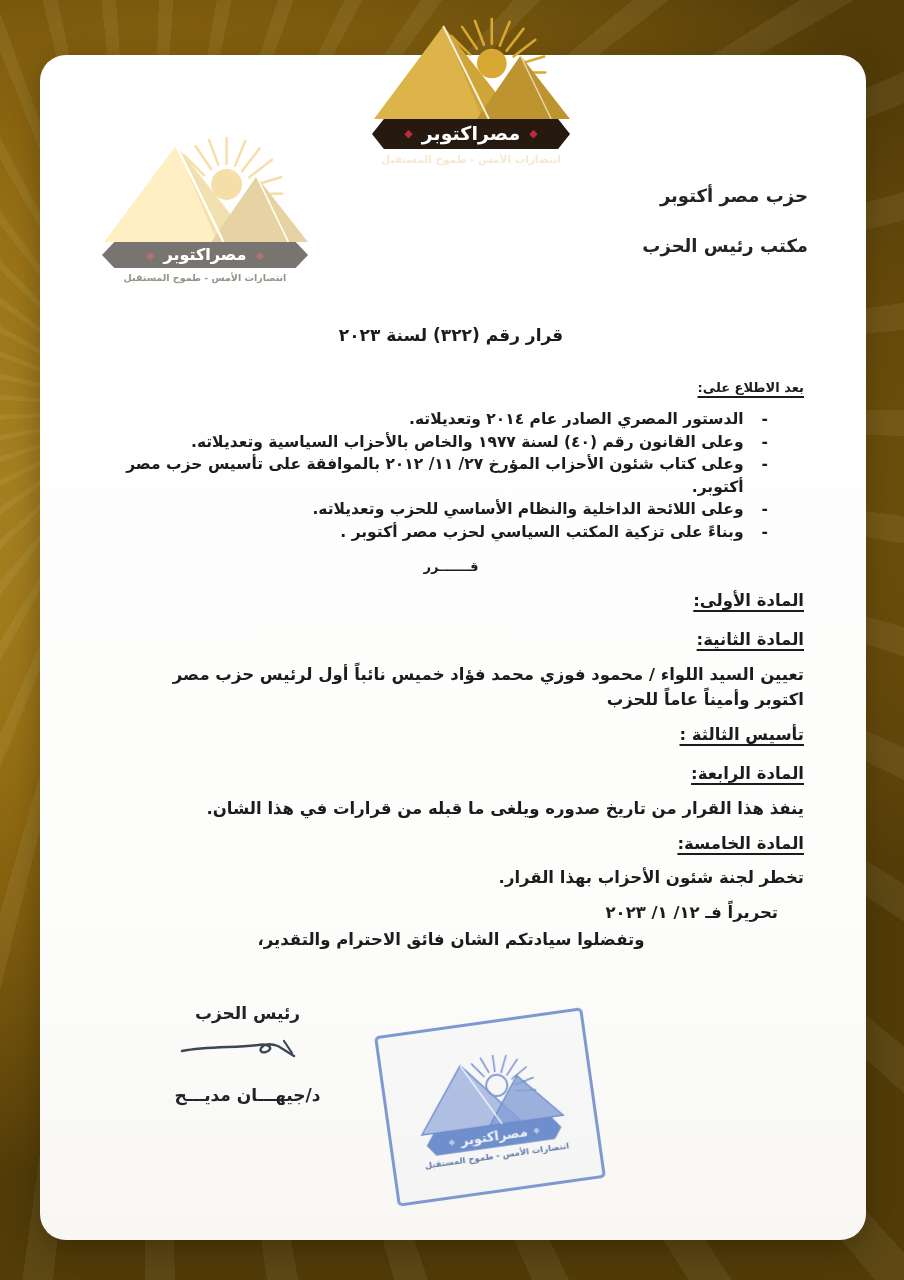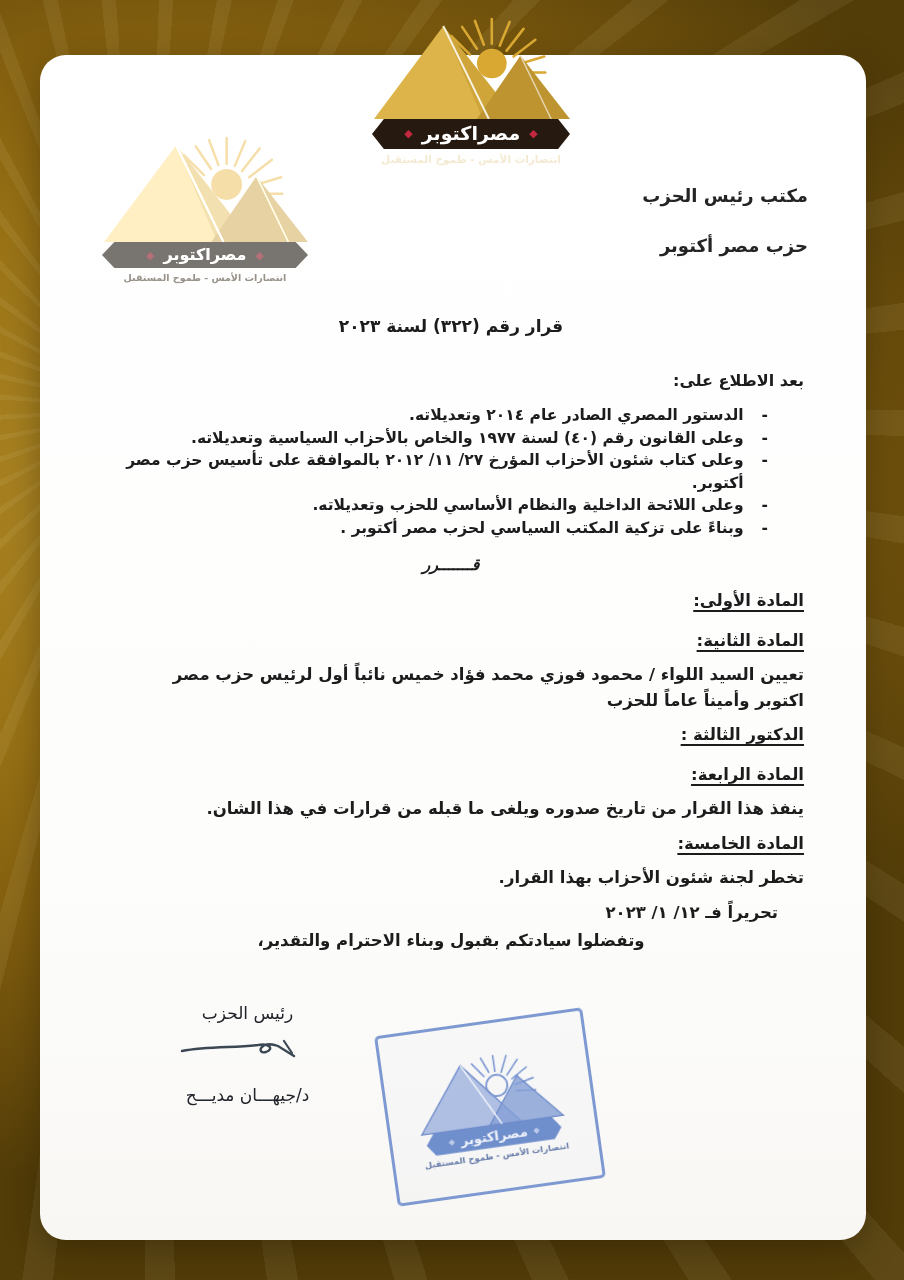--- a/index.html
+++ b/index.html
@@ -44,39 +44,39 @@
     filter:sepia(.15) saturate(.6) brightness(1.12) opacity(.78) blur(.3px);}
   .logo--paper .logo-banner{background:#4a423a;height:26px;}
   .logo--paper .logo-banner .banner-text{font-size:16px;}
   .logo--paper .logo-tagline{color:#6e6354;font-size:9.5px;}
 
   
   .letterhead{position:absolute;top:116px;right:58px;text-align:right;
     font-size:18px;font-weight:700;line-height:50px;color:#242424;}
 
   
-  .doc-body{position:absolute;top:258px;right:62px;left:58px;
+  .doc-body{position:absolute;top:267px;right:62px;left:58px;
     font-weight:700;font-size:16.5px;line-height:1.55;color:#1c1c1c;text-align:right;}
   .decree-title{text-align:center;font-size:17px;margin:0 0 22px;}
-  .preamble-heading{font-size:16px;margin:8px 0 10px;display:inline-block;
-    text-underline-offset:4px;text-decoration-thickness:1.5px;}
+  .preamble-heading{font-size:13px;margin:8px 0 10px;display:inline-block;
+    text-decoration:underline;text-underline-offset:4px;text-decoration-thickness:1.5px;}
   ul.preamble{list-style:none;margin:0 0 14px;padding:0 36px 0 0;font-size:15.5px;line-height:22.5px;}
   ul.preamble li{display:flex;gap:18px;}
   ul.preamble .dash{flex:0 0 auto;}
-  .decision-word{text-align:center;font-size:16px;margin:14px 0 10px;font-style:italic;}
+  .decision-word{text-align:center;font-size:13px;margin:14px 0 10px;}
   .article h3{font-size:16.5px;margin:0 0 9px;display:inline-block;
     text-decoration:underline;text-underline-offset:4px;text-decoration-thickness:1.5px;}
   .article p{margin:0 0 9px;}
   .article{margin-bottom:5px;margin-left:28px;}
   .date-line{margin:8px 26px 0 0;}
   .salutation{text-align:center;margin:2px 0 0;}
 
   
   .sig-block{position:absolute;left:100px;top:948px;width:215px;text-align:center;
-    font-weight:400;color:#20242a;}
+    font-weight:700;color:#20242a;}
   .sig-title{font-size:17px;margin-bottom:2px;}
   .sig-scribble{display:block;margin:0 auto;}
   .sig-name{font-size:17px;margin-top:16px;}
 
   
   .stamp{
     position:absolute;left:345px;top:966px;width:204px;height:166px;
     border:3px solid #6d8ccc;border-radius:5px;transform:rotate(-8deg);
     display:flex;flex-direction:column;align-items:center;justify-content:center;
     color:#4a6cb3;filter:blur(.35px) opacity(.88);background:rgba(120,150,210,.04);
@@ -148,22 +148,22 @@
     </svg>
     <div class="logo-banner">
       <span class="diamond">◆</span>
       <span class="banner-text">مصراكتوبر</span>
       <span class="diamond">◆</span>
     </div>
     <div class="logo-tagline">انتصارات الأمس - طموح المستقبل</div>
   </div>
 
   <div class="letterhead">
+    <div>حزب مصر أكتوبر</div>
     <div>مكتب رئيس الحزب</div>
-    <div>حزب مصر أكتوبر</div>
   </div>
 
   <div class="doc-body">
     <p class="decree-title">قرار رقم (٣٢٢) لسنة ٢٠٢٣</p>
 
     <span class="preamble-heading">بعد الاطلاع على:</span>
     <ul class="preamble">
       <li>
         <span class="dash">-</span>
         <span>الدستور المصري الصادر عام ٢٠١٤ وتعديلاته.</span>
@@ -189,33 +189,33 @@
     <p class="decision-word">قـــــــرر</p>
 
     <section class="article">
       <h3>المادة الأولى:</h3>
     </section>
     <section class="article">
       <h3>المادة الثانية:</h3>
       <p>تعيين السيد اللواء / محمود فوزي محمد فؤاد خميس نائباً أول لرئيس حزب مصر اكتوبر وأميناً عاماً للحزب</p>
     </section>
     <section class="article">
-      <h3>الدكتور الثالثة :</h3>
+      <h3>تأسيس الثالثة :</h3>
     </section>
     <section class="article">
       <h3>المادة الرابعة:</h3>
       <p>ينفذ هذا القرار من تاريخ صدوره ويلغى ما قبله من قرارات في هذا الشان.</p>
     </section>
     <section class="article">
       <h3>المادة الخامسة:</h3>
       <p>تخطر لجنة شئون الأحزاب بهذا القرار.</p>
     </section>
 
     <p class="date-line">تحريراً فـ ١٢/ ١/ ٢٠٢٣</p>
-    <p class="salutation">وتفضلوا سيادتكم بقبول وبناء الاحترام والتقدير،</p>
+    <p class="salutation">وتفضلوا سيادتكم الشان فائق الاحترام والتقدير،</p>
   </div>
 
   <div class="sig-block">
     <div class="sig-title">رئيس الحزب</div>
     <svg class="sig-scribble" width="140" height="44" viewBox="0 0 140 44" aria-hidden="true">
       <path d="M4 26 C30 21 58 23 80 20 C92 18 96 24 88 27 C78 30 82 14 100 21 L116 31" fill="none" stroke="#3c4754" stroke-width="2.4" stroke-linecap="round"></path>
       <path d="M106 16 l8 12" fill="none" stroke="#3c4754" stroke-width="2.2" stroke-linecap="round"></path>
     </svg>
     <div class="sig-name">د/جيهـــان مديـــح</div>
   </div>

